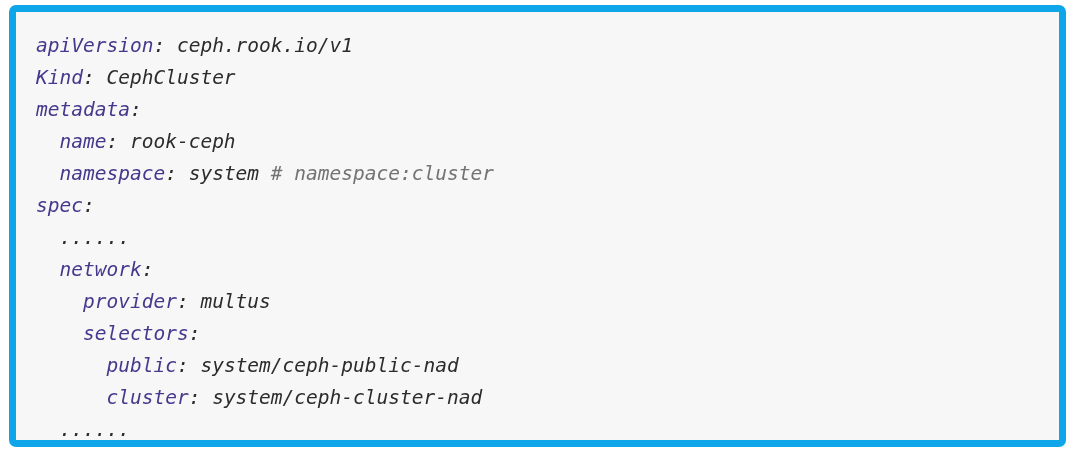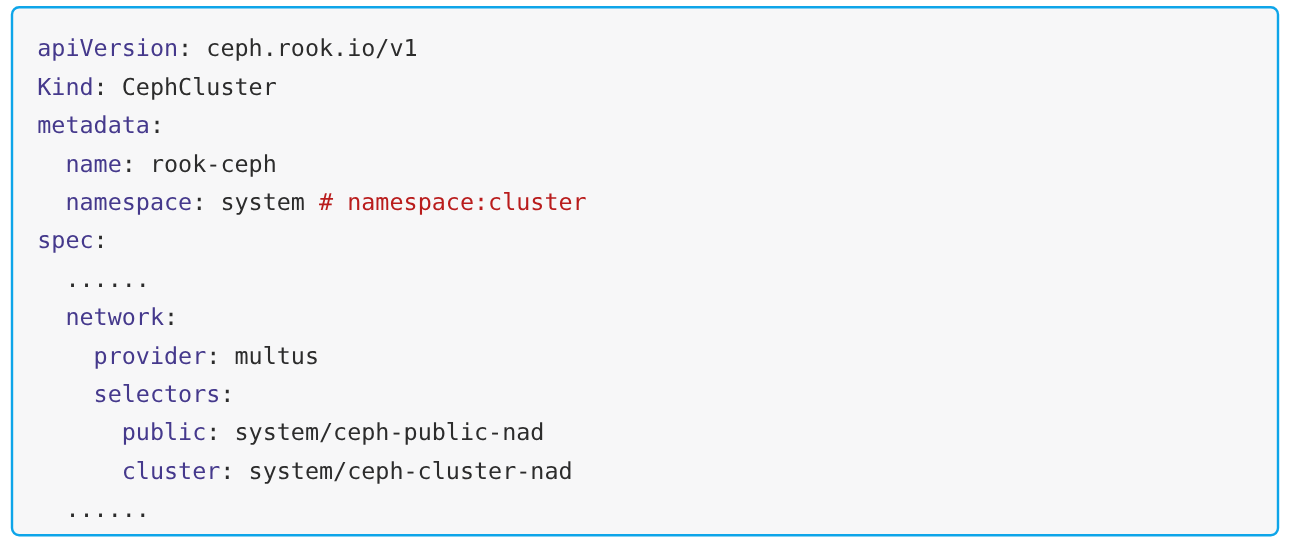--- a/index.html
+++ b/index.html
@@ -24,23 +24,24 @@
 
   
   .code-card {
     position: absolute;
     left: 9px;
     top: 5px;
     width: 1057px;
     height: 442px;
     box-sizing: border-box;
     background: #f7f7f8;
-    border: 2px solid #0ea5e9;
+    border: 7px solid #0ea5e9;
     border-radius: 7px;
     overflow: hidden;
+    font-style: italic;
   }
 
   .code-body {
     position: absolute;
     left: 0;
     top: 0;
     right: 0;
     bottom: 0;
     padding: 18px 20px 14px 20px;
     box-sizing: border-box;
@@ -56,21 +57,21 @@
     white-space: pre;
     letter-spacing: 0px;
   }
 
   .ln { display: block; height: 32px; }
 
   
   .k    { color: #45398c; }   
   .punc { color: #2c2c2c; }   
   .v    { color: #2c2c2c; }   
-  .cmt  { color: #b91c1c; }   
+  .cmt  { color: #737373; }   
   .dots { color: #2c2c2c; }   
   .ws   { color: transparent; }
 </style>
 </head>
 <body>
 
 <div class="page">
 
   <div class="code-card">
     <div class="code-body">

